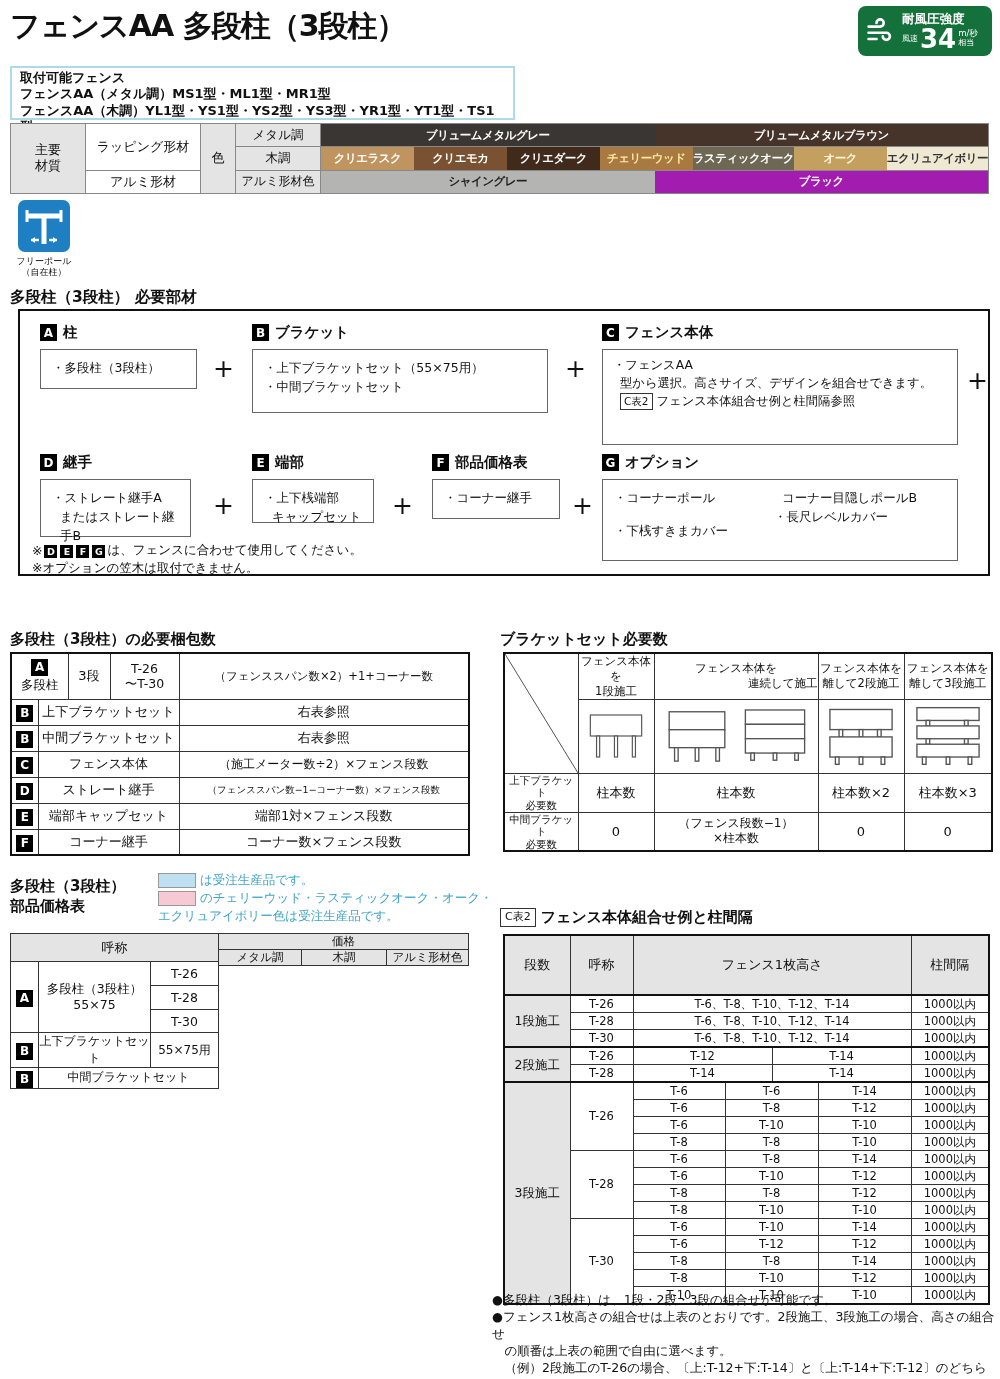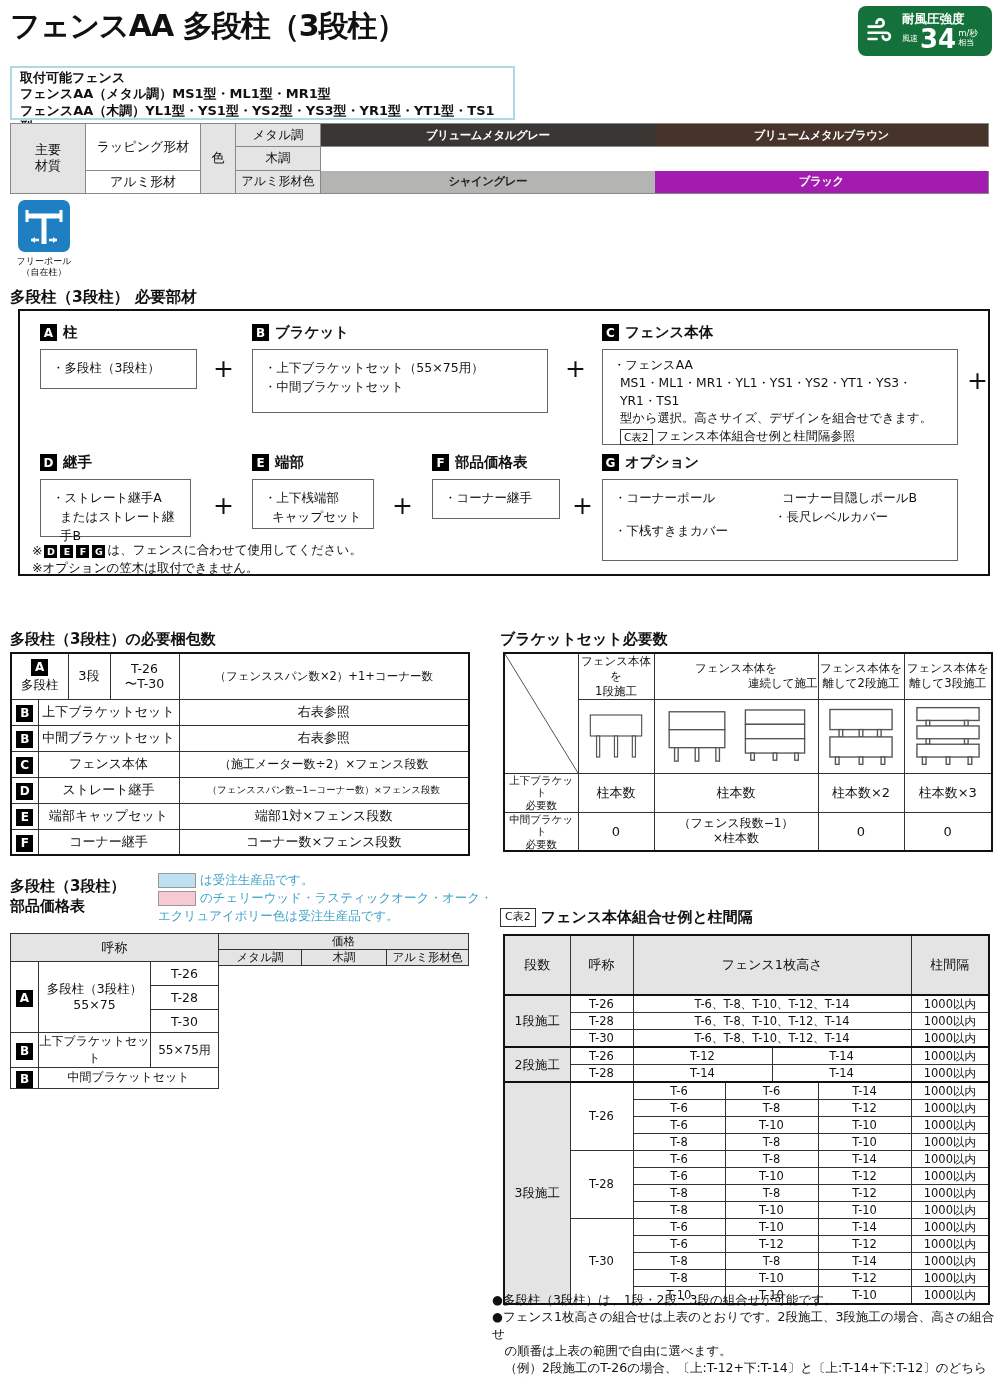--- a/index.html
+++ b/index.html
@@ -79,20 +79,29 @@
     <span>材質</span>
   </div>
   <div style="grid-row:1/3;grid-column:2;">ラッピング形材</div>
   <div class="gray" style="grid-row:1/4;grid-column:3;">色</div>
   <div class="gray" style="grid-row:1;grid-column:4;font-size:12.5px;">メタル調</div>
   <div class="swrow" style="grid-row:1;grid-column:5;">
     <span class="sw" style="background-color: rgb(58, 54, 51); color: rgb(255, 255, 255);">ブリュームメタルグレー</span>
     <span class="sw" style="background-color: rgb(70, 51, 42); color: rgb(255, 255, 255);">ブリュームメタルブラウン</span>
   </div>
   <div class="gray" style="grid-row:2;grid-column:4;font-size:12.5px;">木調</div>
+  <div class="swrow" style="grid-row:2;grid-column:5;">
+    <span class="sw" style="background-color: rgb(192, 148, 94); color: rgb(255, 255, 255);">クリエラスク</span>
+    <span class="sw" style="background-color: rgb(122, 82, 49); color: rgb(255, 255, 255);">クリエモカ</span>
+    <span class="sw" style="background-color: rgb(63, 42, 28); color: rgb(255, 255, 255);">クリエダーク</span>
+    <span class="sw" style="background-color: rgb(168, 122, 66); color: rgb(255, 233, 160);">チェリーウッド</span>
+    <span class="sw" style="background-color: rgb(110, 103, 83); color: rgb(255, 255, 255);">ラスティックオーク</span>
+    <span class="sw" style="background-color: rgb(195, 160, 95); color: rgb(255, 246, 216);">オーク</span>
+    <span class="sw" style="background-color: rgb(239, 232, 211); color: rgb(51, 51, 51);">エクリュアイボリー</span>
+  </div>
   <div style="grid-row:3;grid-column:2;">アルミ形材</div>
   <div class="gray" style="grid-row:3;grid-column:4;font-size:12px;">アルミ形材色</div>
   <div class="swrow" style="grid-row:3;grid-column:5;">
     <span class="sw" style="background-color: rgb(180, 180, 178); color: rgb(34, 34, 34);">シャイングレー</span>
     <span class="sw" style="background-color: #a21caf; color: rgb(255, 255, 255);">ブラック</span>
   </div>
 </div>
 
 <div class="abs" style="left:12px;top:200px;width:64px;text-align:center;">
   <span style="display:inline-block;">
@@ -130,21 +139,20 @@
     <div>・中間ブラケットセット</div>
   </div>
   <div class="plus" style="left:545px;top:43px;">+</div>
 
   <div class="phead" style="left:582px;top:12px;">
     <span class="tag">C</span>
     <span>フェンス本体</span>
   </div>
   <div class="pbox" style="left:582px;top:38px;width:356px;height:96px;font-size:12.3px;line-height:1.45;padding:7px 10px;">
     <div>・フェンスAA</div>
-    <div style="padding-left:7px;">MS1・ML1・MR1・YL1・YS1・YS2・YT1・YS3・YR1・TS1</div>
     <div style="padding-left:7px;">型から選択。高さサイズ、デザインを組合せできます。</div>
     <div style="padding-left:7px;display:flex;align-items:center;gap:4px;">
       <span class="cref">C表2</span>
       <span>フェンス本体組合せ例と柱間隔参照</span>
     </div>
   </div>
   <div class="plus" style="left:947px;top:55px;">+</div>
 
   <div class="phead" style="left:20px;top:142px;">
     <span class="tag">D</span>
@@ -153,21 +161,21 @@
   <div class="pbox" style="left:20px;top:168px;width:151px;height:58px;">
     <div>・ストレート継手A</div>
     <div style="padding-left:8px;">またはストレート継手B</div>
   </div>
   <div class="plus" style="left:193px;top:180px;">+</div>
 
   <div class="phead" style="left:232px;top:142px;">
     <span class="tag">E</span>
     <span>端部</span>
   </div>
-  <div class="pbox" style="left:232px;top:168px;width:122px;height:50px;">
+  <div class="pbox" style="left:232px;top:168px;width:122px;height:44px;">
     <div>・上下桟端部</div>
     <div style="padding-left:8px;">キャップセット</div>
   </div>
   <div class="plus" style="left:372px;top:180px;">+</div>
 
   <div class="phead" style="left:412px;top:142px;">
     <span class="tag">F</span>
     <span>部品価格表</span>
   </div>
   <div class="pbox" style="left:412px;top:168px;width:128px;height:40px;">

